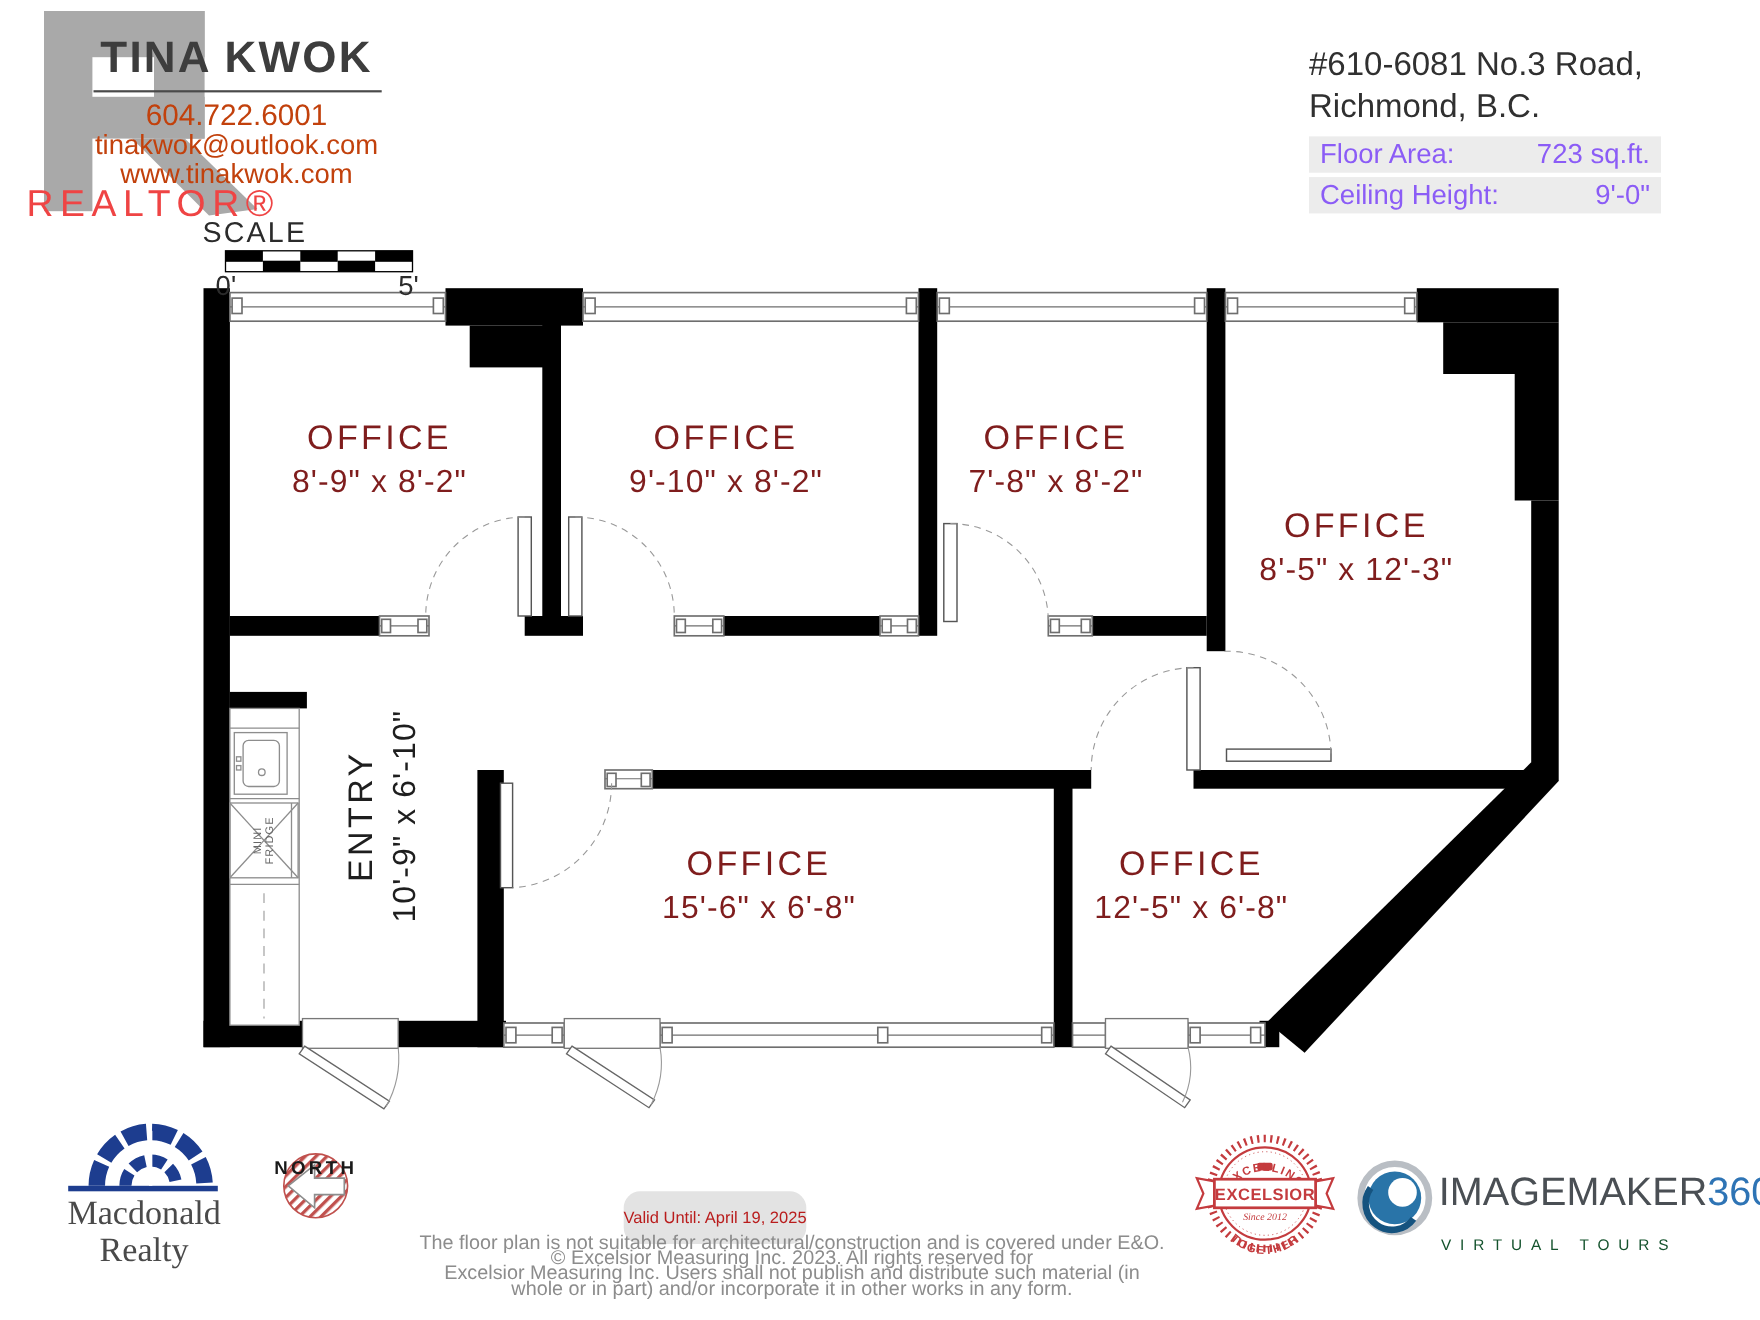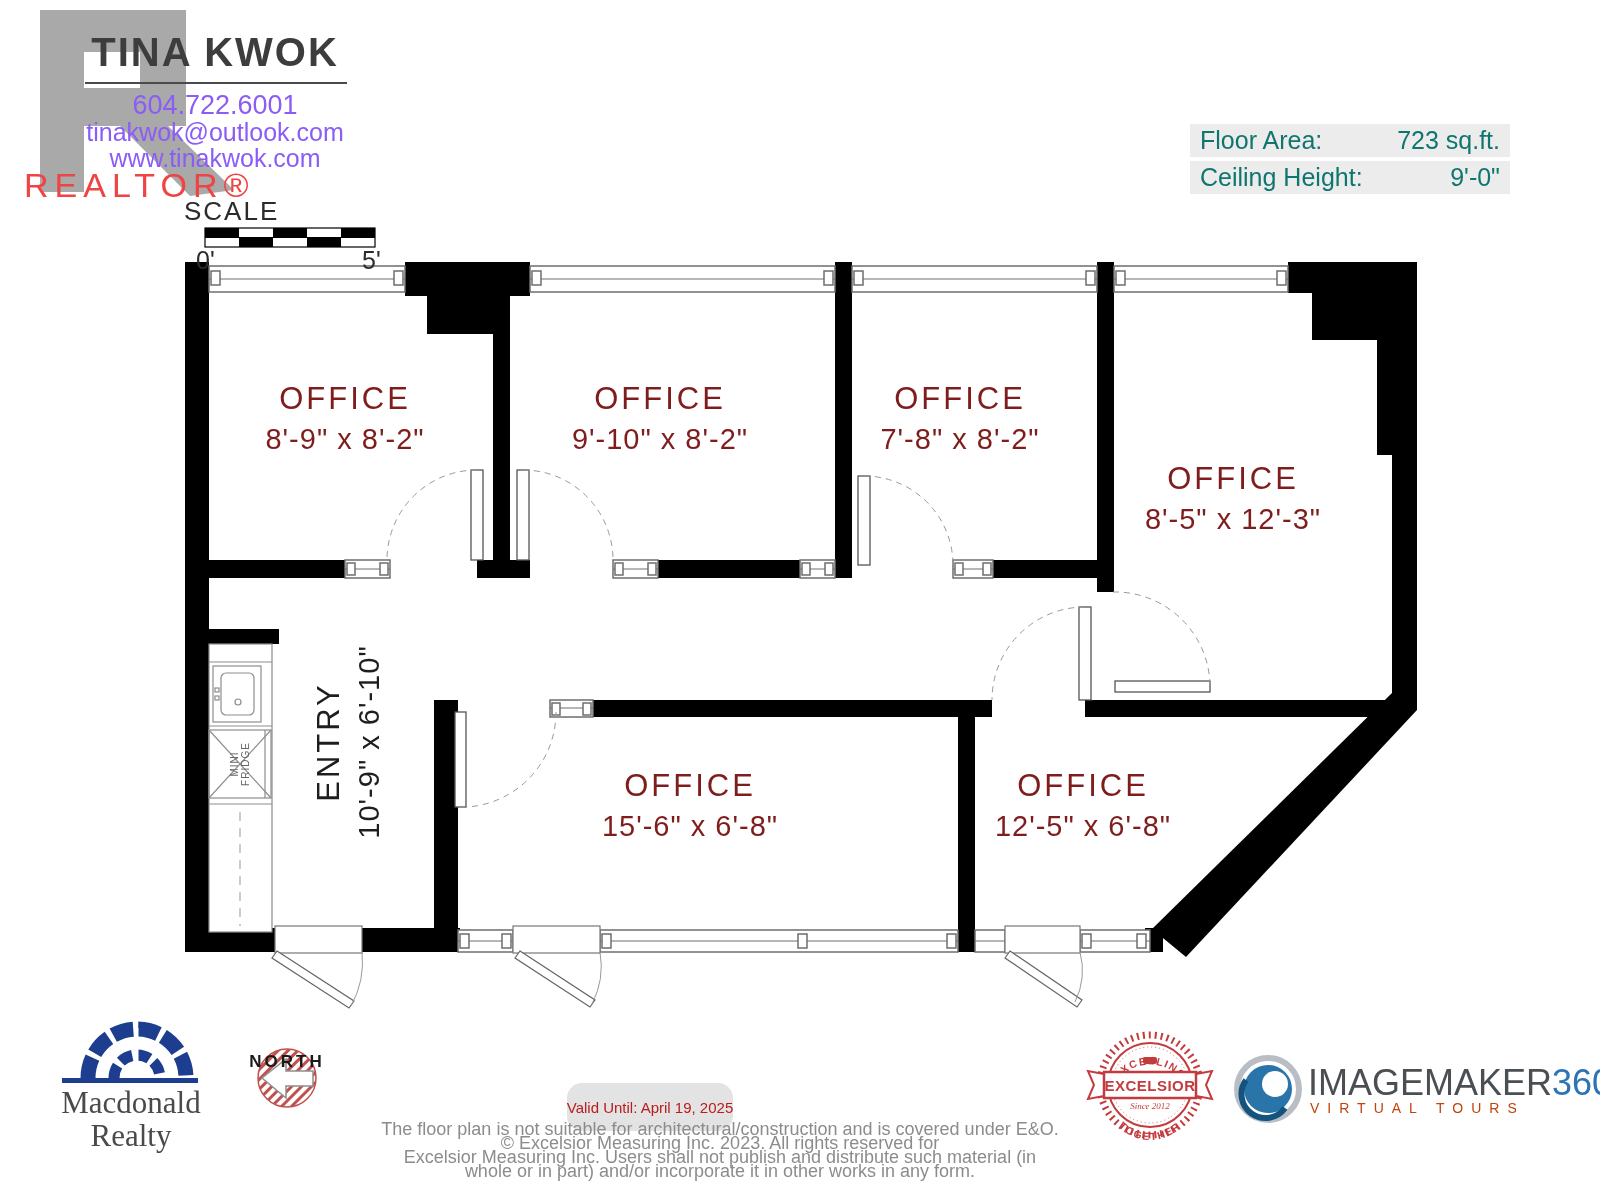--- a/index.html
+++ b/index.html
@@ -4,28 +4,28 @@
 <style>
   html,body{margin:0;padding:0;background:#fff;}
   .page{position:relative;width:1600px;height:1200px;background:#ffffff;overflow:hidden;
         font-family:"Liberation Sans",sans-serif;color:#222;}
   .abs{position:absolute;}
   
   .agent-block{position:absolute;left:0;top:0;width:470px;height:210px;}
   .agent-name{position:absolute;left:215px;top:30px;transform:translateX(-50%);
       font-size:40px;letter-spacing:2px;color:#3d3d3d;white-space:nowrap;font-weight:bold;}
   .agent-rule{position:absolute;left:85px;top:82px;width:262px;height:2px;background:#4a4a4a;}
-  .agent-line{position:absolute;left:215px;transform:translateX(-50%);color:#8b5cf6;white-space:nowrap;}
+  .agent-line{position:absolute;left:215px;transform:translateX(-50%);color:#c2410c;white-space:nowrap;}
   .agent-phone{top:90px;font-size:27px;}
   .agent-email{top:118px;font-size:25px;}
   .agent-web{top:144px;font-size:25px;}
   .realtor{position:absolute;left:24px;top:166px;font-size:34px;letter-spacing:6px;color:#ef4444;}
   .addr{position:absolute;left:1190px;top:40px;width:320px;font-size:30px;line-height:38px;
         color:#303030;font-weight:500;}
-  .facts{position:absolute;left:1190px;top:124px;width:320px;font-size:25px;color:#0f766e;}
+  .facts{position:absolute;left:1190px;top:124px;width:320px;font-size:25px;color:#8b5cf6;}
   .fact-row{display:flex;justify-content:space-between;background:#ececec;height:33px;
         align-items:center;padding:0 10px;margin-bottom:4px;box-sizing:border-box;}
   
   .scale-label{position:absolute;left:184px;top:196px;font-size:26px;letter-spacing:2px;color:#2b2b2b;text-align:right;}
   .scale-zero{position:absolute;left:196px;top:246px;font-size:25px;color:#2b2b2b;}
   .scale-five{position:absolute;left:362px;top:246px;font-size:25px;color:#2b2b2b;}
   
   .room-label{position:absolute;transform:translate(-50%,-50%);text-align:center;color:#7f1d1d;white-space:nowrap;}
   .room-name{font-size:31px;letter-spacing:3px;}
   .room-dims{font-size:29px;letter-spacing:1px;margin-top:6px;}
@@ -38,21 +38,21 @@
       font-family:"Liberation Serif",serif;font-size:31px;color:#4a4a4a;line-height:33px;}
   .north-label{position:absolute;left:287px;top:1052px;transform:translateX(-50%);
       font-size:17px;font-weight:bold;letter-spacing:3px;color:#1a1a1a;}
   .valid-pill{position:absolute;left:567px;top:1083px;width:166px;height:48px;background:#e3e3e3;
       border-radius:15px;display:flex;align-items:center;justify-content:center;
       font-size:15px;color:#b91c1c;white-space:nowrap;}
   .disclaimer{position:absolute;left:720px;top:1122px;transform:translateX(-50%);width:680px;
       text-align:center;font-size:18px;line-height:14px;color:#8c8c8c;}
   .im-text{position:absolute;left:1308px;top:1062px;font-size:36px;color:#4a4f54;white-space:nowrap;}
   .im-360{color:#2e74b5;}
-  .im-sub{position:absolute;left:1310px;top:1100px;font-size:14px;letter-spacing:8px;color:#c2410c;}
+  .im-sub{position:absolute;left:1310px;top:1123px;font-size:14px;letter-spacing:8px;color:#14532d;}
 </style>
 </head>
 <body>
 
 <div class="page">
 
   <svg class="abs" style="left:0;top:0;" width="1600" height="1200" viewBox="0 0 1600 1200">
     <defs>
       <pattern id="redstripe" width="7" height="7" patternUnits="userSpaceOnUse" patternTransform="rotate(45)">
         <rect width="7" height="7" fill="#ffffff"></rect>
@@ -249,20 +249,24 @@
 
   <div class="agent-block">
     <div class="agent-name">TINA KWOK</div>
     <div class="agent-rule"></div>
     <div class="agent-line agent-phone">604.722.6001</div>
     <div class="agent-line agent-email">tinakwok@outlook.com</div>
     <div class="agent-line agent-web">www.tinakwok.com</div>
     <div class="realtor">REALTOR®</div>
   </div>
 
+  <div class="addr">
+    <div>#610-6081 No.3 Road,</div>
+    <div>Richmond, B.C.</div>
+  </div>
   <div class="facts">
     <div class="fact-row">
       <span>Floor Area:</span>
       <span>723 sq.ft.</span>
     </div>
     <div class="fact-row">
       <span>Ceiling Height:</span>
       <span>9'-0"</span>
     </div>
   </div>

